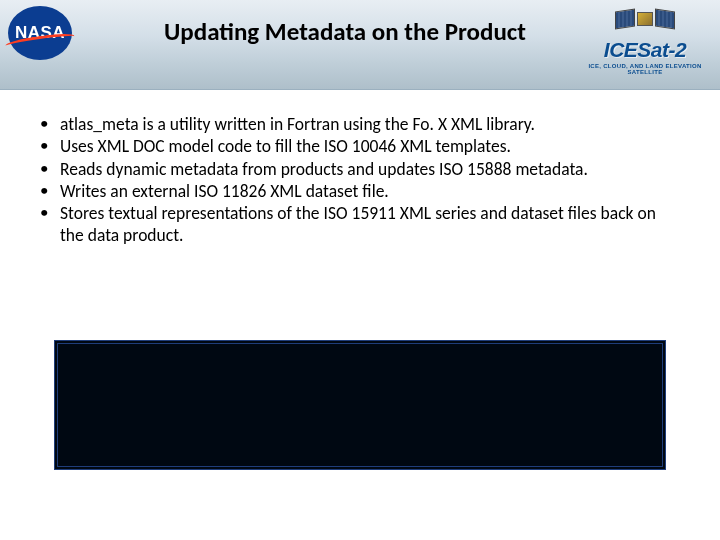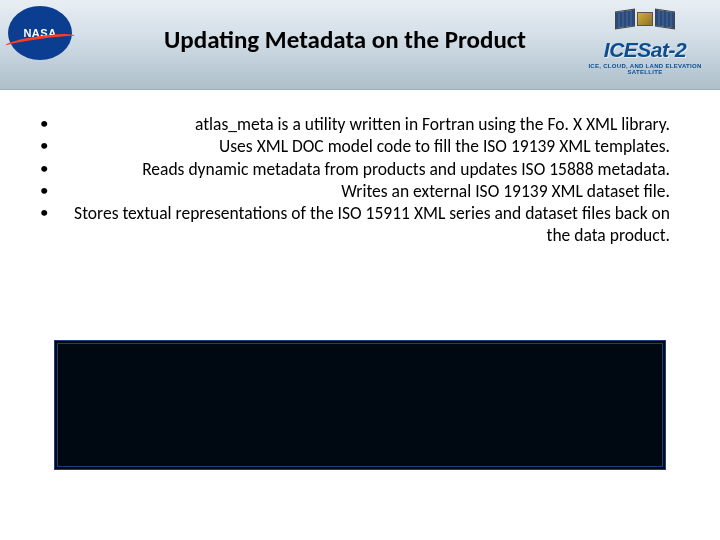--- a/index.html
+++ b/index.html
@@ -12,32 +12,32 @@
     border-bottom: 1px solid #9bb0bf;
   }
   .nasa-logo {
     position: absolute; left: 8px; top: 6px;
     width: 64px; height: 54px;
     background: #0b3d91;
     border-radius: 50%;
     display: flex; align-items: center; justify-content: center;
   }
   .nasa-logo-text {
-    color: #fff; font-weight: bold; font-size: 11px; letter-spacing: 0.5px;
+    color: #fff; font-weight: bold; font-size: 17px; letter-spacing: 0.5px;
     font-family: Arial, sans-serif;
   }
   .nasa-swoosh {
     position: absolute; width: 70px; height: 10px;
     left: -3px; top: 30px;
     border-top: 3px solid #fc3d21;
     border-radius: 50% 50% 0 0;
     transform: rotate(-8deg);
   }
   .title {
-    position: absolute; left: 120px; top: 24px; right: 150px;
+    position: absolute; left: 120px; top: 16px; right: 150px;
     font-size: 25px; font-weight: bold; color: #000;
     text-align: center;
   }
   .icesat-block {
     position: absolute; right: 6px; top: 4px;
     width: 138px; text-align: center;
   }
   .satellite {
     width: 60px; height: 32px; margin: 0 auto 2px;
     position: relative;
@@ -55,21 +55,21 @@
     font-size: 21px; font-weight: bold; font-style: italic;
     color: #0b4d8f; letter-spacing: -0.5px;
     text-shadow: 1px 1px 0 rgba(255,255,255,0.6);
   }
   .icesat-logo .dash2 { color: #0b4d8f; }
   .icesat-sub {
     font-size: 6px; color: #0b4d8f; font-weight: bold;
     letter-spacing: 0.3px; margin-top: 1px;
     font-family: Arial, sans-serif;
   }
-  .content { padding: 24px 50px 0 34px; text-align: right; }
+  .content { padding: 24px 50px 0 34px; }
   ul.bullets { list-style: none; }
   ul.bullets li {
     position: relative; padding-left: 26px;
     font-size: 17.5px; line-height: 1.22; color: #000;
     margin-bottom: 1px;
   }
   ul.bullets li::before {
     content: "•"; position: absolute; left: 6px; top: 0;
     font-size: 17px;
   }
@@ -100,22 +100,22 @@
       <div class="icesat-logo">
         <span>ICESat</span><span class="dash2">-2</span>
       </div>
       <div class="icesat-sub">ICE, CLOUD, AND LAND ELEVATION SATELLITE</div>
     </div>
   </div>
 
   <div class="content">
     <ul class="bullets">
       <li>atlas_meta is a utility written in Fortran using the Fo. X XML library.</li>
-      <li>Uses XML DOC model code to fill the ISO 19139 XML templates.</li>
+      <li>Uses XML DOC model code to fill the ISO 10046 XML templates.</li>
       <li>Reads dynamic metadata from products and updates ISO 15888 metadata.</li>
-      <li>Writes an external ISO 19139 XML dataset file.</li>
+      <li>Writes an external ISO 11826 XML dataset file.</li>
       <li>Stores textual representations of the ISO 15911 XML series and dataset files back on the data product.</li>
     </ul>
   </div>
 
   <div class="outline-box"></div>
 
 </div>
 
 </body></html>

